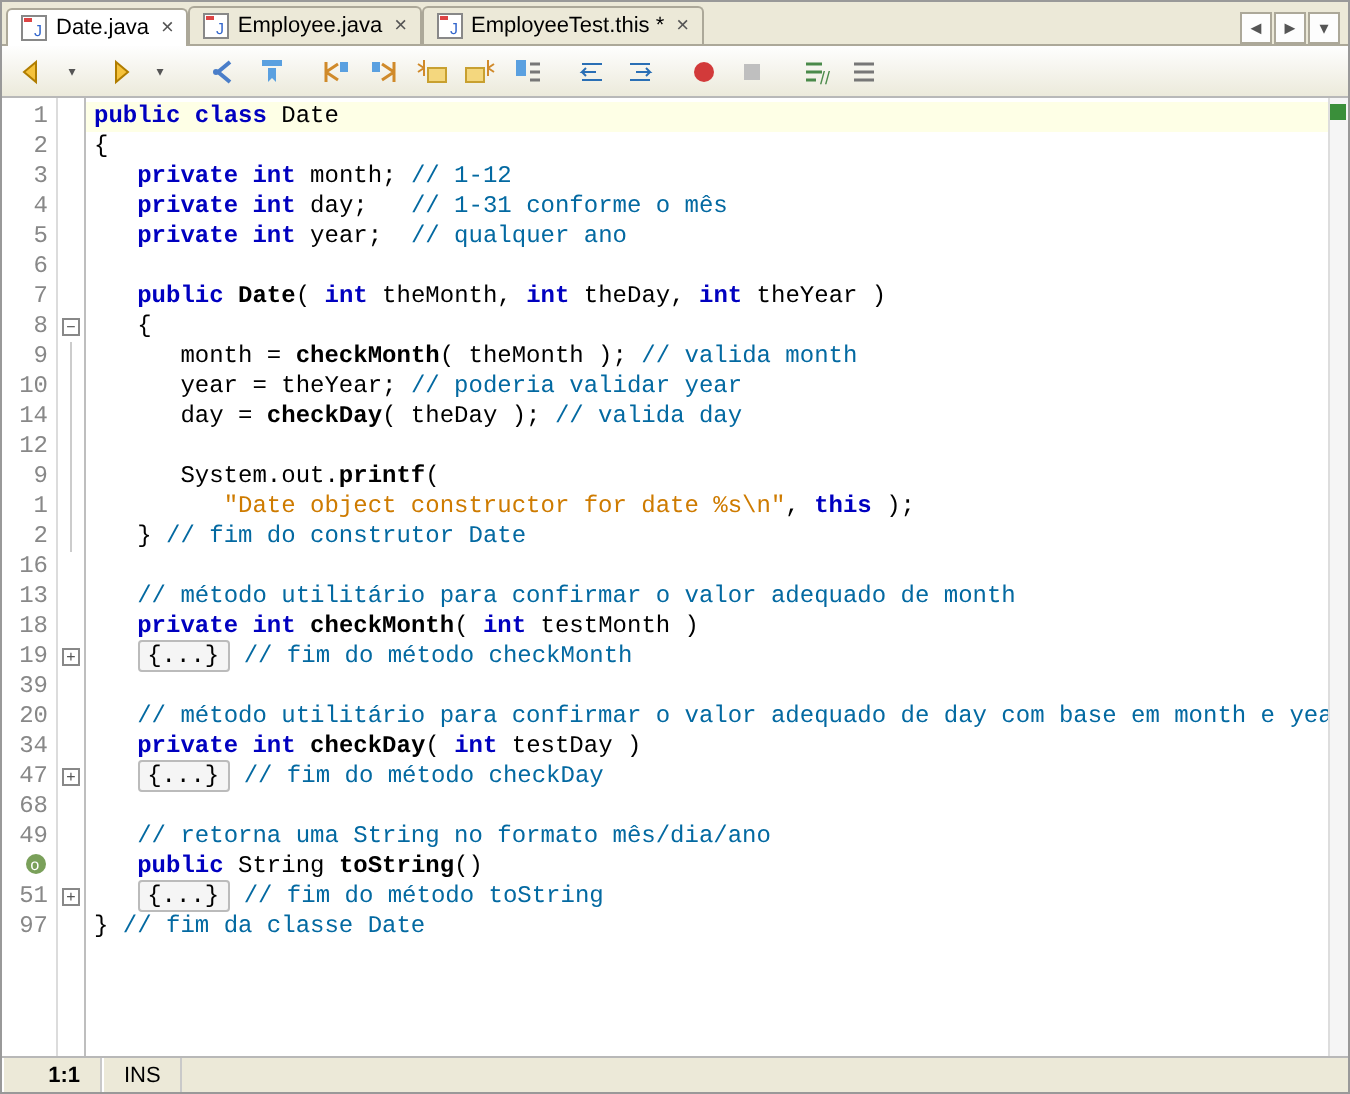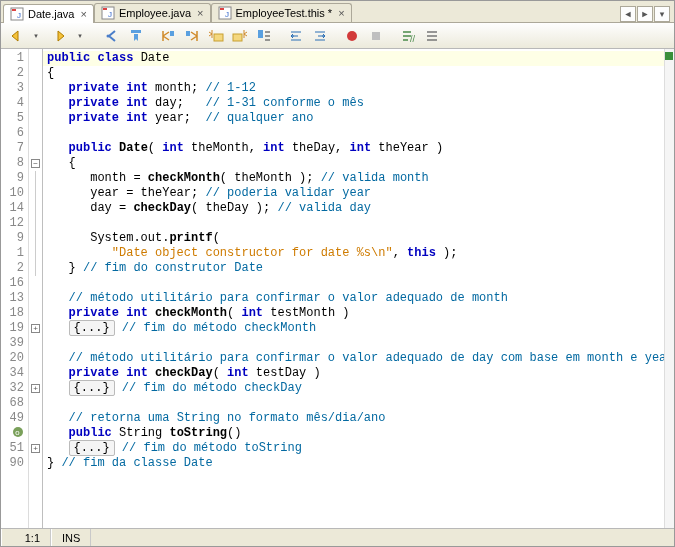--- a/index.html
+++ b/index.html
@@ -157,21 +157,21 @@
   font-size: 11px;
 }
 .statusbar .cell {
   padding: 0 10px;
   border-right: 1px solid #c9c9c9;
   border-left: 1px solid #fff;
   height: 100%;
   display: flex;
   align-items: center;
 }
-.statusbar .cell.pos { min-width: 50px; justify-content: flex-end; }
+.statusbar .cell.pos { min-width: 50px; justify-content: flex-end; font-weight: bold; }
 svg { display: block; }
 </style>
 </head>
 <body>
 
 <div class="tab-bar" id="tab-bar">
   <div class="tab active">
       <span class="icon">
         <svg width="14" height="14" viewBox="0 0 14 14">
     <rect x="1" y="1" width="12" height="12" fill="#fff" stroke="#888"></rect>
@@ -321,29 +321,29 @@
       <div class="ln">9</div>
       <div class="ln">1</div>
       <div class="ln">2</div>
       <div class="ln">16</div>
       <div class="ln">13</div>
       <div class="ln">18</div>
       <div class="ln">19</div>
       <div class="ln">39</div>
       <div class="ln">20</div>
       <div class="ln">34</div>
-      <div class="ln">32</div>
+      <div class="ln">47</div>
       <div class="ln">68</div>
       <div class="ln">49</div>
       <div class="ln"><svg width="12" height="12" style="display:inline">
           <circle cx="6" cy="6" r="5" fill="#7aa05a"></circle>
           <text x="3" y="9" font-size="8" fill="#fff">o</text>
         </svg></div>
       <div class="ln">51</div>
-      <div class="ln">90</div>
+      <div class="ln">97</div>
     </div>
   <div class="fold-gutter" id="fold-gutter">
       <div class="fm"></div>
       <div class="fm"></div>
       <div class="fm"></div>
       <div class="fm"></div>
       <div class="fm"></div>
       <div class="fm"></div>
       <div class="fm"></div>
       <div class="fm">

